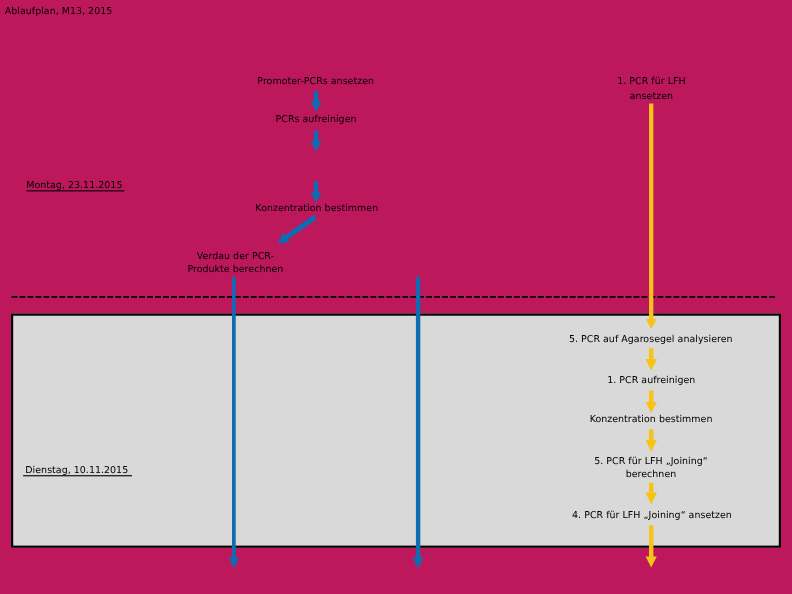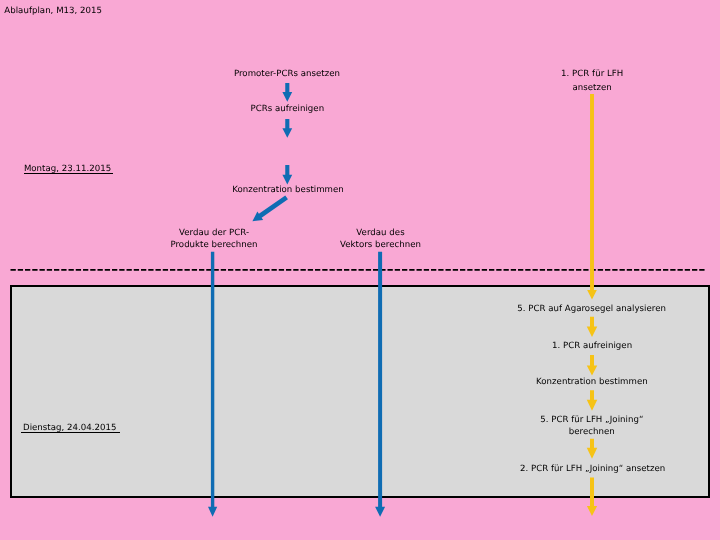--- a/index.html
+++ b/index.html
@@ -3,21 +3,21 @@
 <meta charset="utf-8">
 <title>Ablaufplan</title>
 <style>
   html,body{margin:0;padding:0;}
   body{
     width:720px;height:540px;overflow:hidden;background:#ffffff;
     font-family:"DejaVu Sans", sans-serif;
     -webkit-font-smoothing:antialiased;
     text-rendering:geometricPrecision;
   }
-  #stage{position:relative;width:720px;height:540px;background:#f9a8d4;}
+  #stage{position:relative;width:720px;height:540px;background:#be185d;}
   .abs{position:absolute;}
 
   #title{left:4.3px;top:6.2px;font-size:8.6px;letter-spacing:0.03px;color:#000;
          line-height:11.5px;white-space:nowrap;}
 
   #band{left:9.9px;top:285px;width:700.2px;height:212.5px;background:#D9D9D9;
         border:2.1px solid #000;box-sizing:border-box;}
 
   .daylabel{font-size:8.6px;letter-spacing:0.03px;color:#000;white-space:pre;
             line-height:11.5px;margin-top:36px;}
@@ -58,28 +58,26 @@
         <path d="M 590 438.8 L 594 438.8 L 594 447.7 L 597.25 447.7 L 592 458.7 L 586.75 447.7 L 590 447.7 Z" fill="#F6C316"></path>
         <path d="M 590 477.4 L 594 477.4 L 594 506 L 597.1 506 L 592 515.9 L 586.9 506 L 590 506 Z" fill="#F6C316"></path>
       </g>
   </svg>
 
   <div class="abs step" style="left:87px;top:68.65px;"><span>Promoter-PCRs ansetzen</span></div>
   <div class="abs step" style="left:87.3px;top:104.25px;"><span>PCRs aufreinigen</span></div>
   <div class="abs step" style="left:88px;top:184.75px;"><span>Konzentration bestimmen</span></div>
   <div class="abs step" style="left:14px;top:227.85px;"><span>Verdau der PCR-
 Produkte berechnen</span></div>
-  <div class="abs step" style="left:180.5px;top:227.85px;"><span>Verdau des
-Vektors berechnen</span></div>
 
   <div class="abs step" style="left:392.2px;top:68.3px;line-height:13.6px;"><span>1. PCR für LFH
 ansetzen</span></div>
   <div class="abs step" style="left:391.6px;top:303.75px;"><span>5. PCR auf Agarosegel analysieren</span></div>
   <div class="abs step" style="left:392.1px;top:340.75px;"><span>1. PCR aufreinigen</span></div>
   <div class="abs step" style="left:391.9px;top:376.75px;"><span>Konzentration bestimmen</span></div>
   <div class="abs step" style="left:391.8px;top:415.45px;"><span>5. PCR für LFH „Joining“
 berechnen</span></div>
-  <div class="abs step" style="left:392.7px;top:464.05px;"><span>2. PCR für LFH „Joining“ ansetzen</span></div>
+  <div class="abs step" style="left:392.7px;top:464.05px;"><span>4. PCR für LFH „Joining“ ansetzen</span></div>
 
   <div class="abs daylabel" style="left:23.6px;top:128.2px;"><i style="padding-left:0.3px;padding-right:1.4px;">Montag, 23.11.2015</i></div>
-  <div class="abs daylabel" style="left:21.2px;top:386.9px;"><i style="padding-left:1.8px;padding-right:3px;">Dienstag, 24.04.2015</i></div>
+  <div class="abs daylabel" style="left:21.2px;top:386.9px;"><i style="padding-left:1.8px;padding-right:3px;">Dienstag, 10.11.2015</i></div>
 
 </div>
 
 </body></html>

